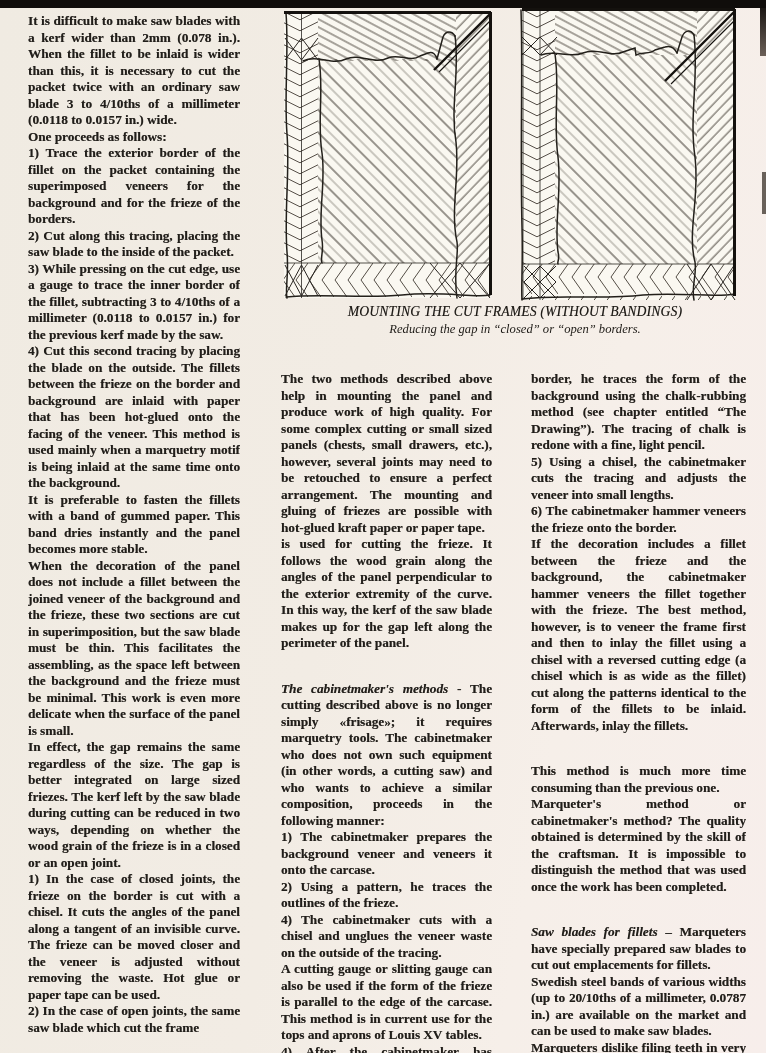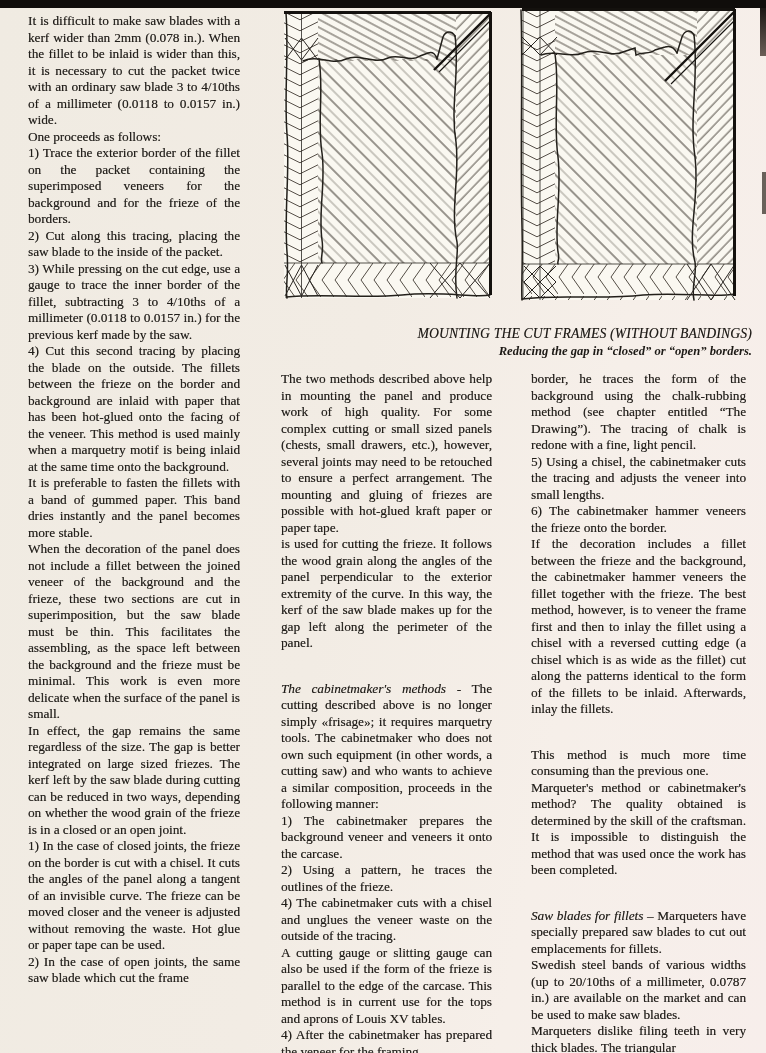--- a/index.html
+++ b/index.html
@@ -14,36 +14,36 @@
     color:#211e1a;
   }
   .topbar{position:absolute;top:0;left:0;width:766px;height:8px;background:#100d0b;}
   .edge-right-top{position:absolute;top:8px;right:0;width:6px;height:48px;background:linear-gradient(#1b1714,#6b6058);}
   .edge-right-mark{position:absolute;top:172px;right:0;width:4px;height:42px;background:#3a312a;opacity:.75;}
   .col{
     position:absolute;text-align:justify;
     font-size:13.2px;line-height:16.5px;
     text-shadow:0.25px 0 0 rgba(33,30,26,.55);
   }
-  .col p{margin:0;}
+  .col p{margin:0;font-weight:bold;}
   .col p.gap{margin-top:29px;}
   .lead{font-style:italic;}
   .col-left{left:28px;top:13px;width:212px;height:1040px;overflow:hidden;}
   .col-mid{left:281px;top:371px;width:211px;height:682px;overflow:hidden;}
   .col-right{left:531px;top:371px;width:215px;height:682px;overflow:hidden;}
   figure.fig{position:absolute;margin:0;padding:0;}
   .fig1{left:282px;top:10px;width:211px;height:290px;}
   .fig2{left:519px;top:7px;width:219px;height:295px;}
   .fig svg{display:block;width:100%;height:100%;}
   .caption{
-    position:absolute;left:278px;top:326px;width:474px;
-    text-align:right;font-style:italic;color:#1d1a16;
+    position:absolute;left:278px;top:304px;width:474px;
+    text-align:center;font-style:italic;color:#1d1a16;
   }
   .cap-title{font-size:13.6px;letter-spacing:.2px;text-shadow:0.25px 0 0 rgba(33,30,26,.5);}
-  .cap-sub{font-size:12.6px;font-weight:bold;margin-top:2px;}
+  .cap-sub{font-size:12.6px;font-weight:normal;margin-top:2px;}
 </style>
 </head>
 <body>
 
 <div class="page">
 
   <div class="topbar"></div>
   <div class="edge-right-top"></div>
   <div class="edge-right-mark"></div>
 

